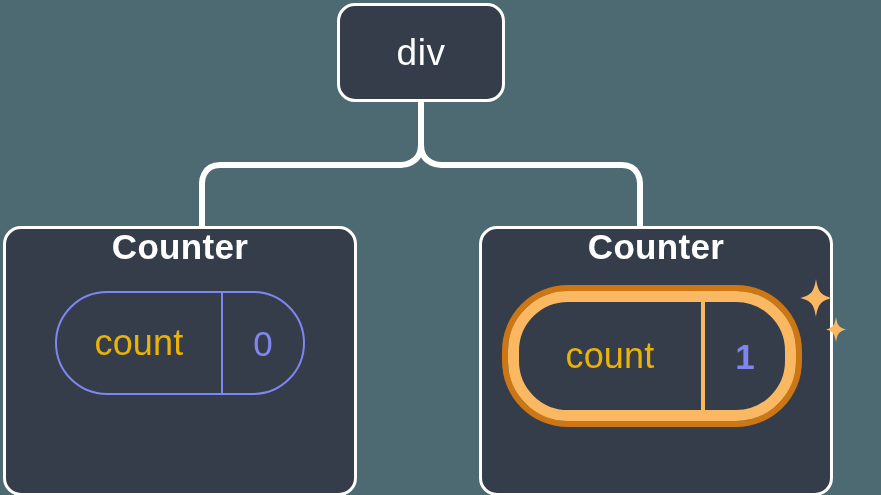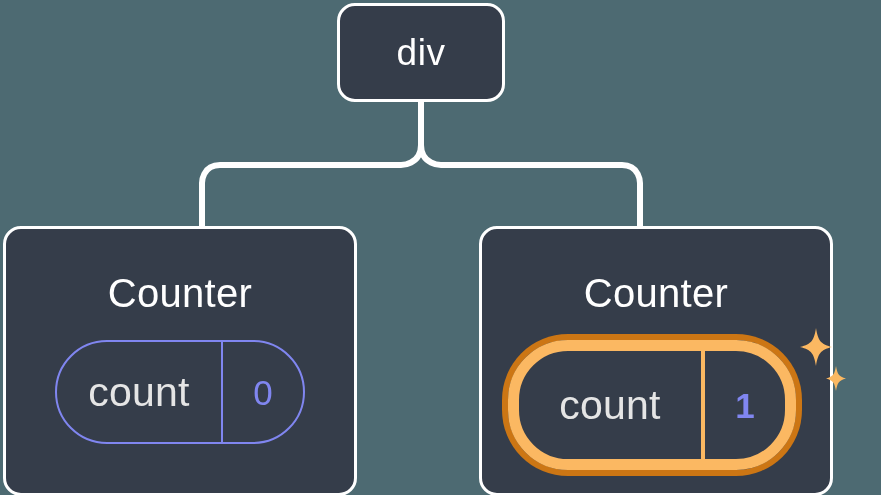--- a/index.html
+++ b/index.html
@@ -56,25 +56,25 @@
   .node-child {
     width: 354px;
     height: 270px;
     top: 226px;
     justify-content: flex-start;
   }
   .node-left  { left: 3px; }
   .node-right { left: 479px; }
 
   .node-child .node-title {
-    margin-top: 44px;
-    font-size: 40px;
+    font-size: 35px;
     line-height: 1;
     color: #ffffff;
     letter-spacing: 0.3px;
+    font-weight: bold;
   }
 
   
   .pill-wrap {
     position: relative;
     margin-top: 27px;
     display: flex;
     align-items: center;
   }
   .pill {
@@ -107,22 +107,22 @@
     border-radius: 60px 0 0 60px;
   }
   .pill-plain .pill-val { flex: 1 1 auto; }
   .pill-hl .pill-key {
     flex: 0 0 182px;
     border-right: 4px solid #fbb862;
   }
   .pill-hl .pill-val { flex: 1 1 auto; }
 
   .key-text {
-    font-size: 41px;
-    color: #e5e5e5;
+    font-size: 36px;
+    color: #eab308;
     line-height: 1;
     letter-spacing: 0.2px;
   }
   .val-text {
     font-size: 35px;
     color: #8086f0;
     line-height: 1;
   }
   .val-text.bold { font-weight: bold; }
 

